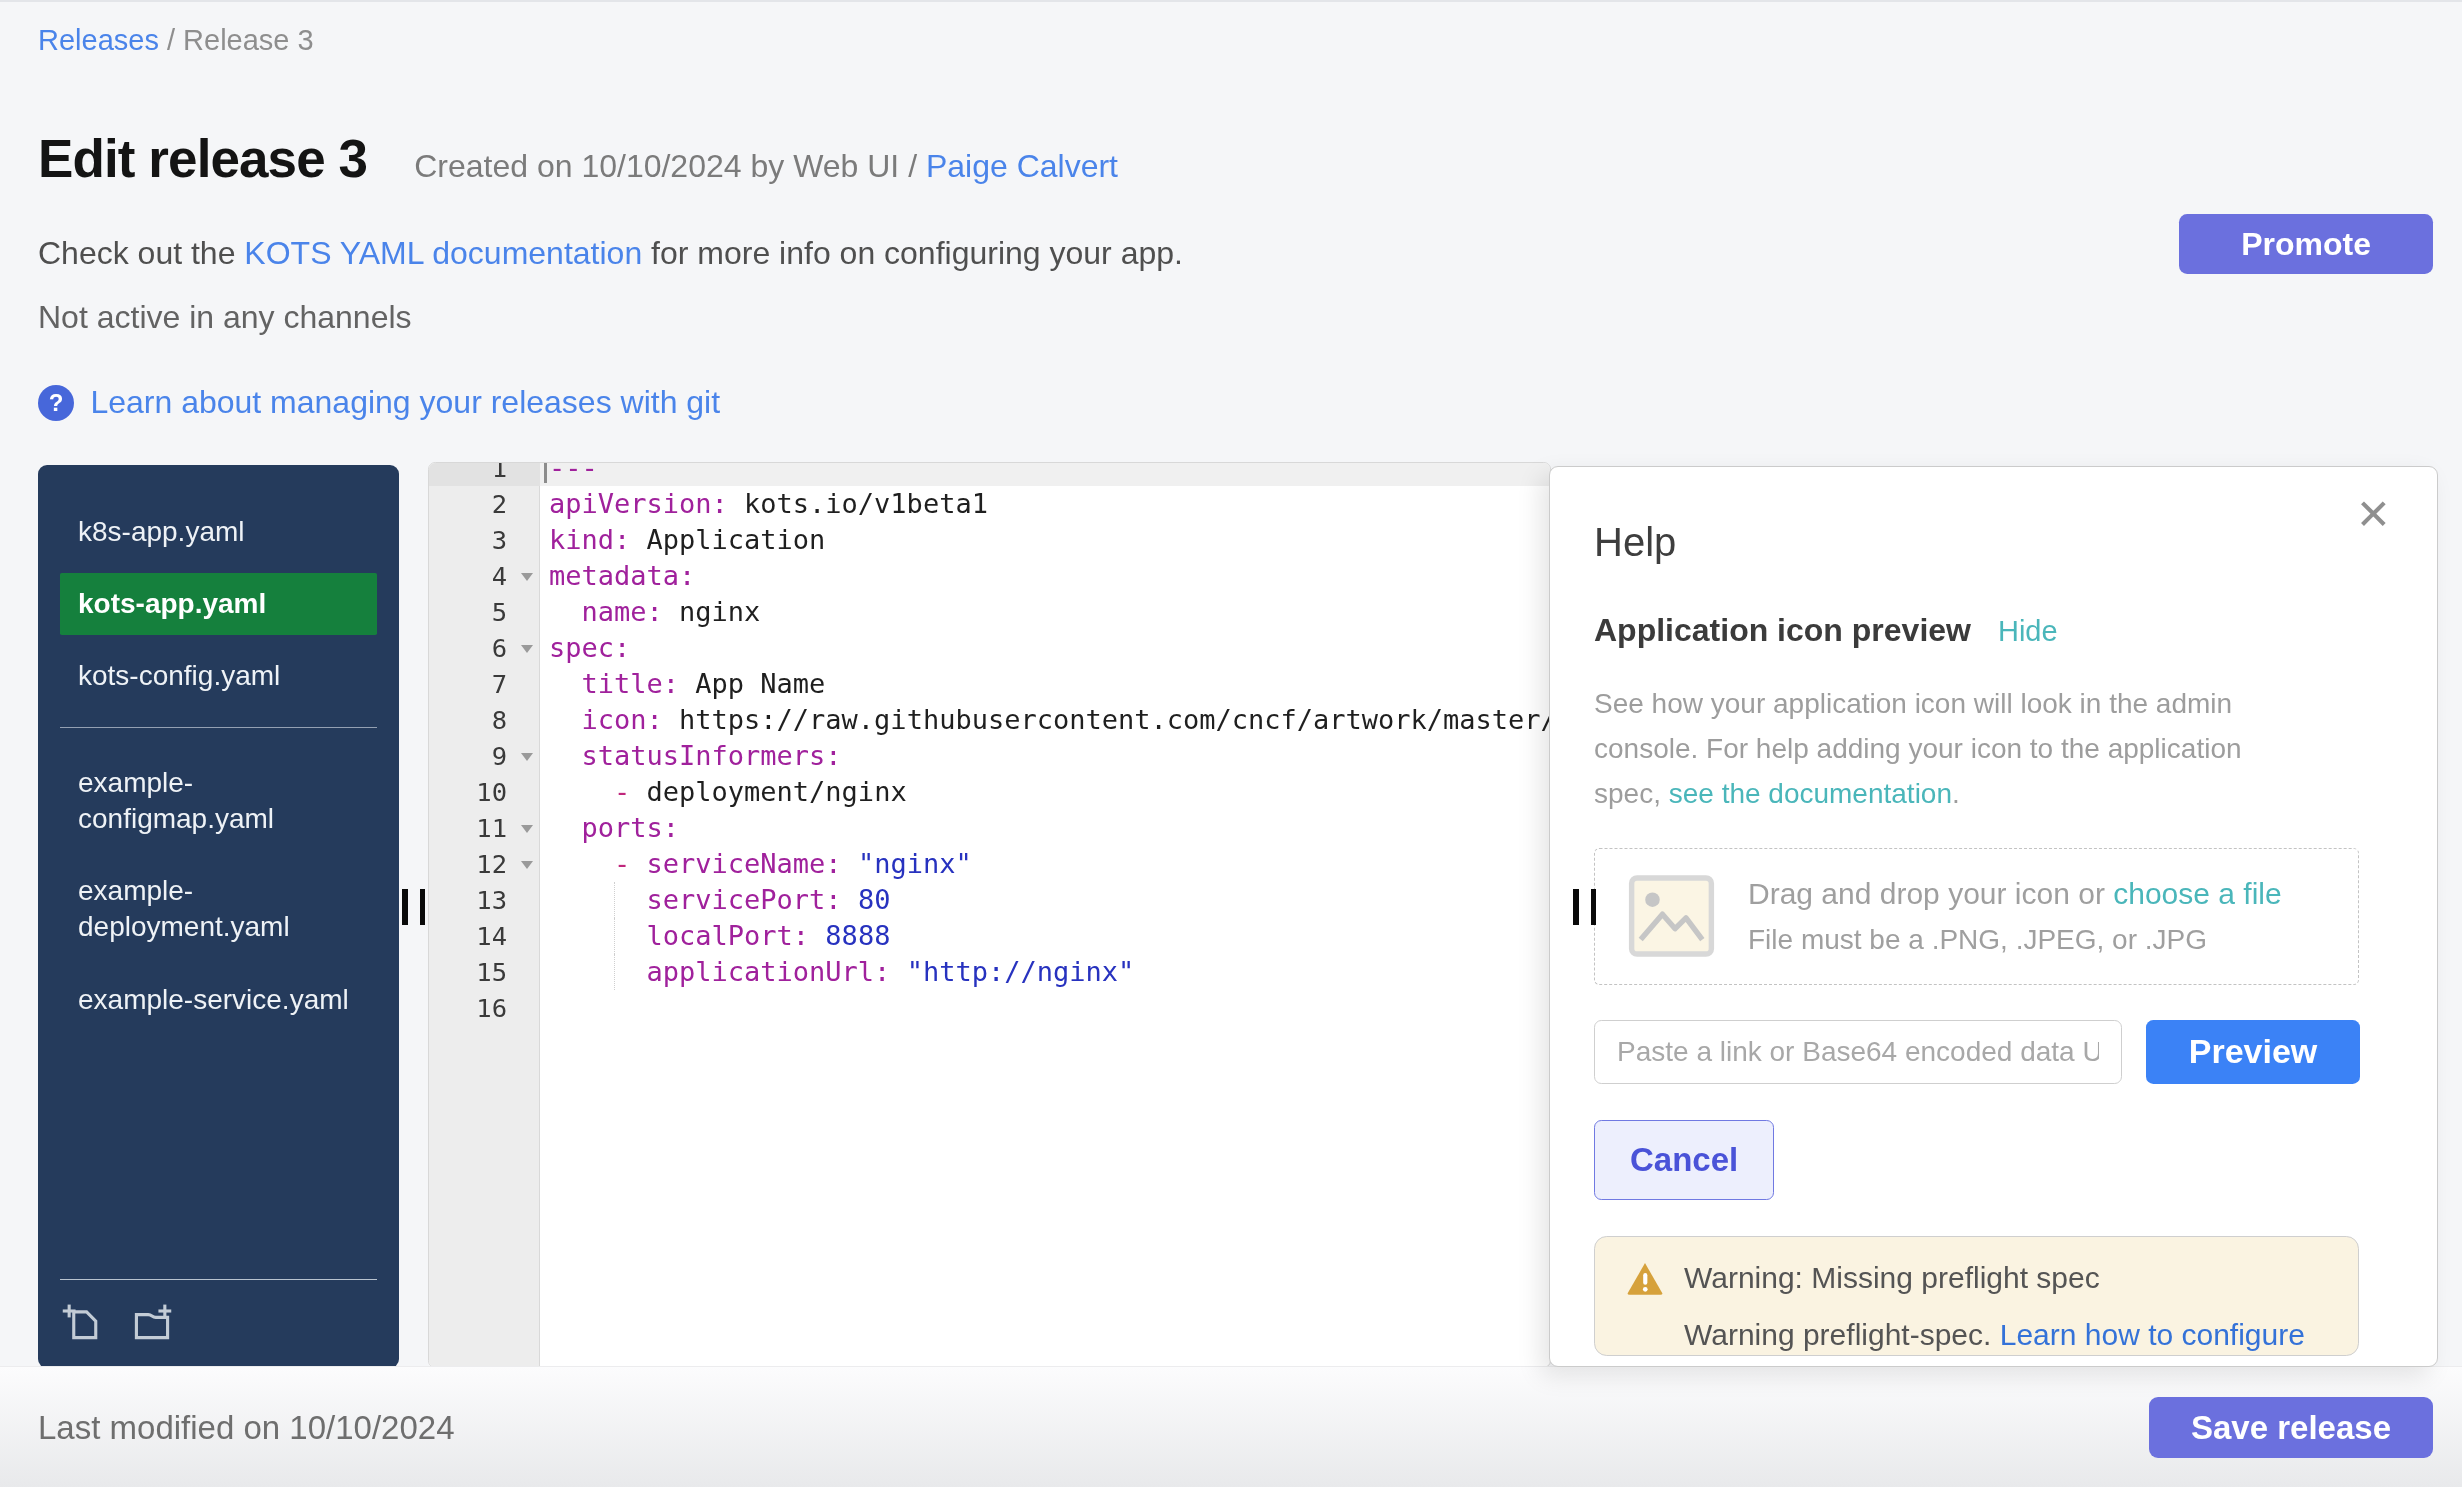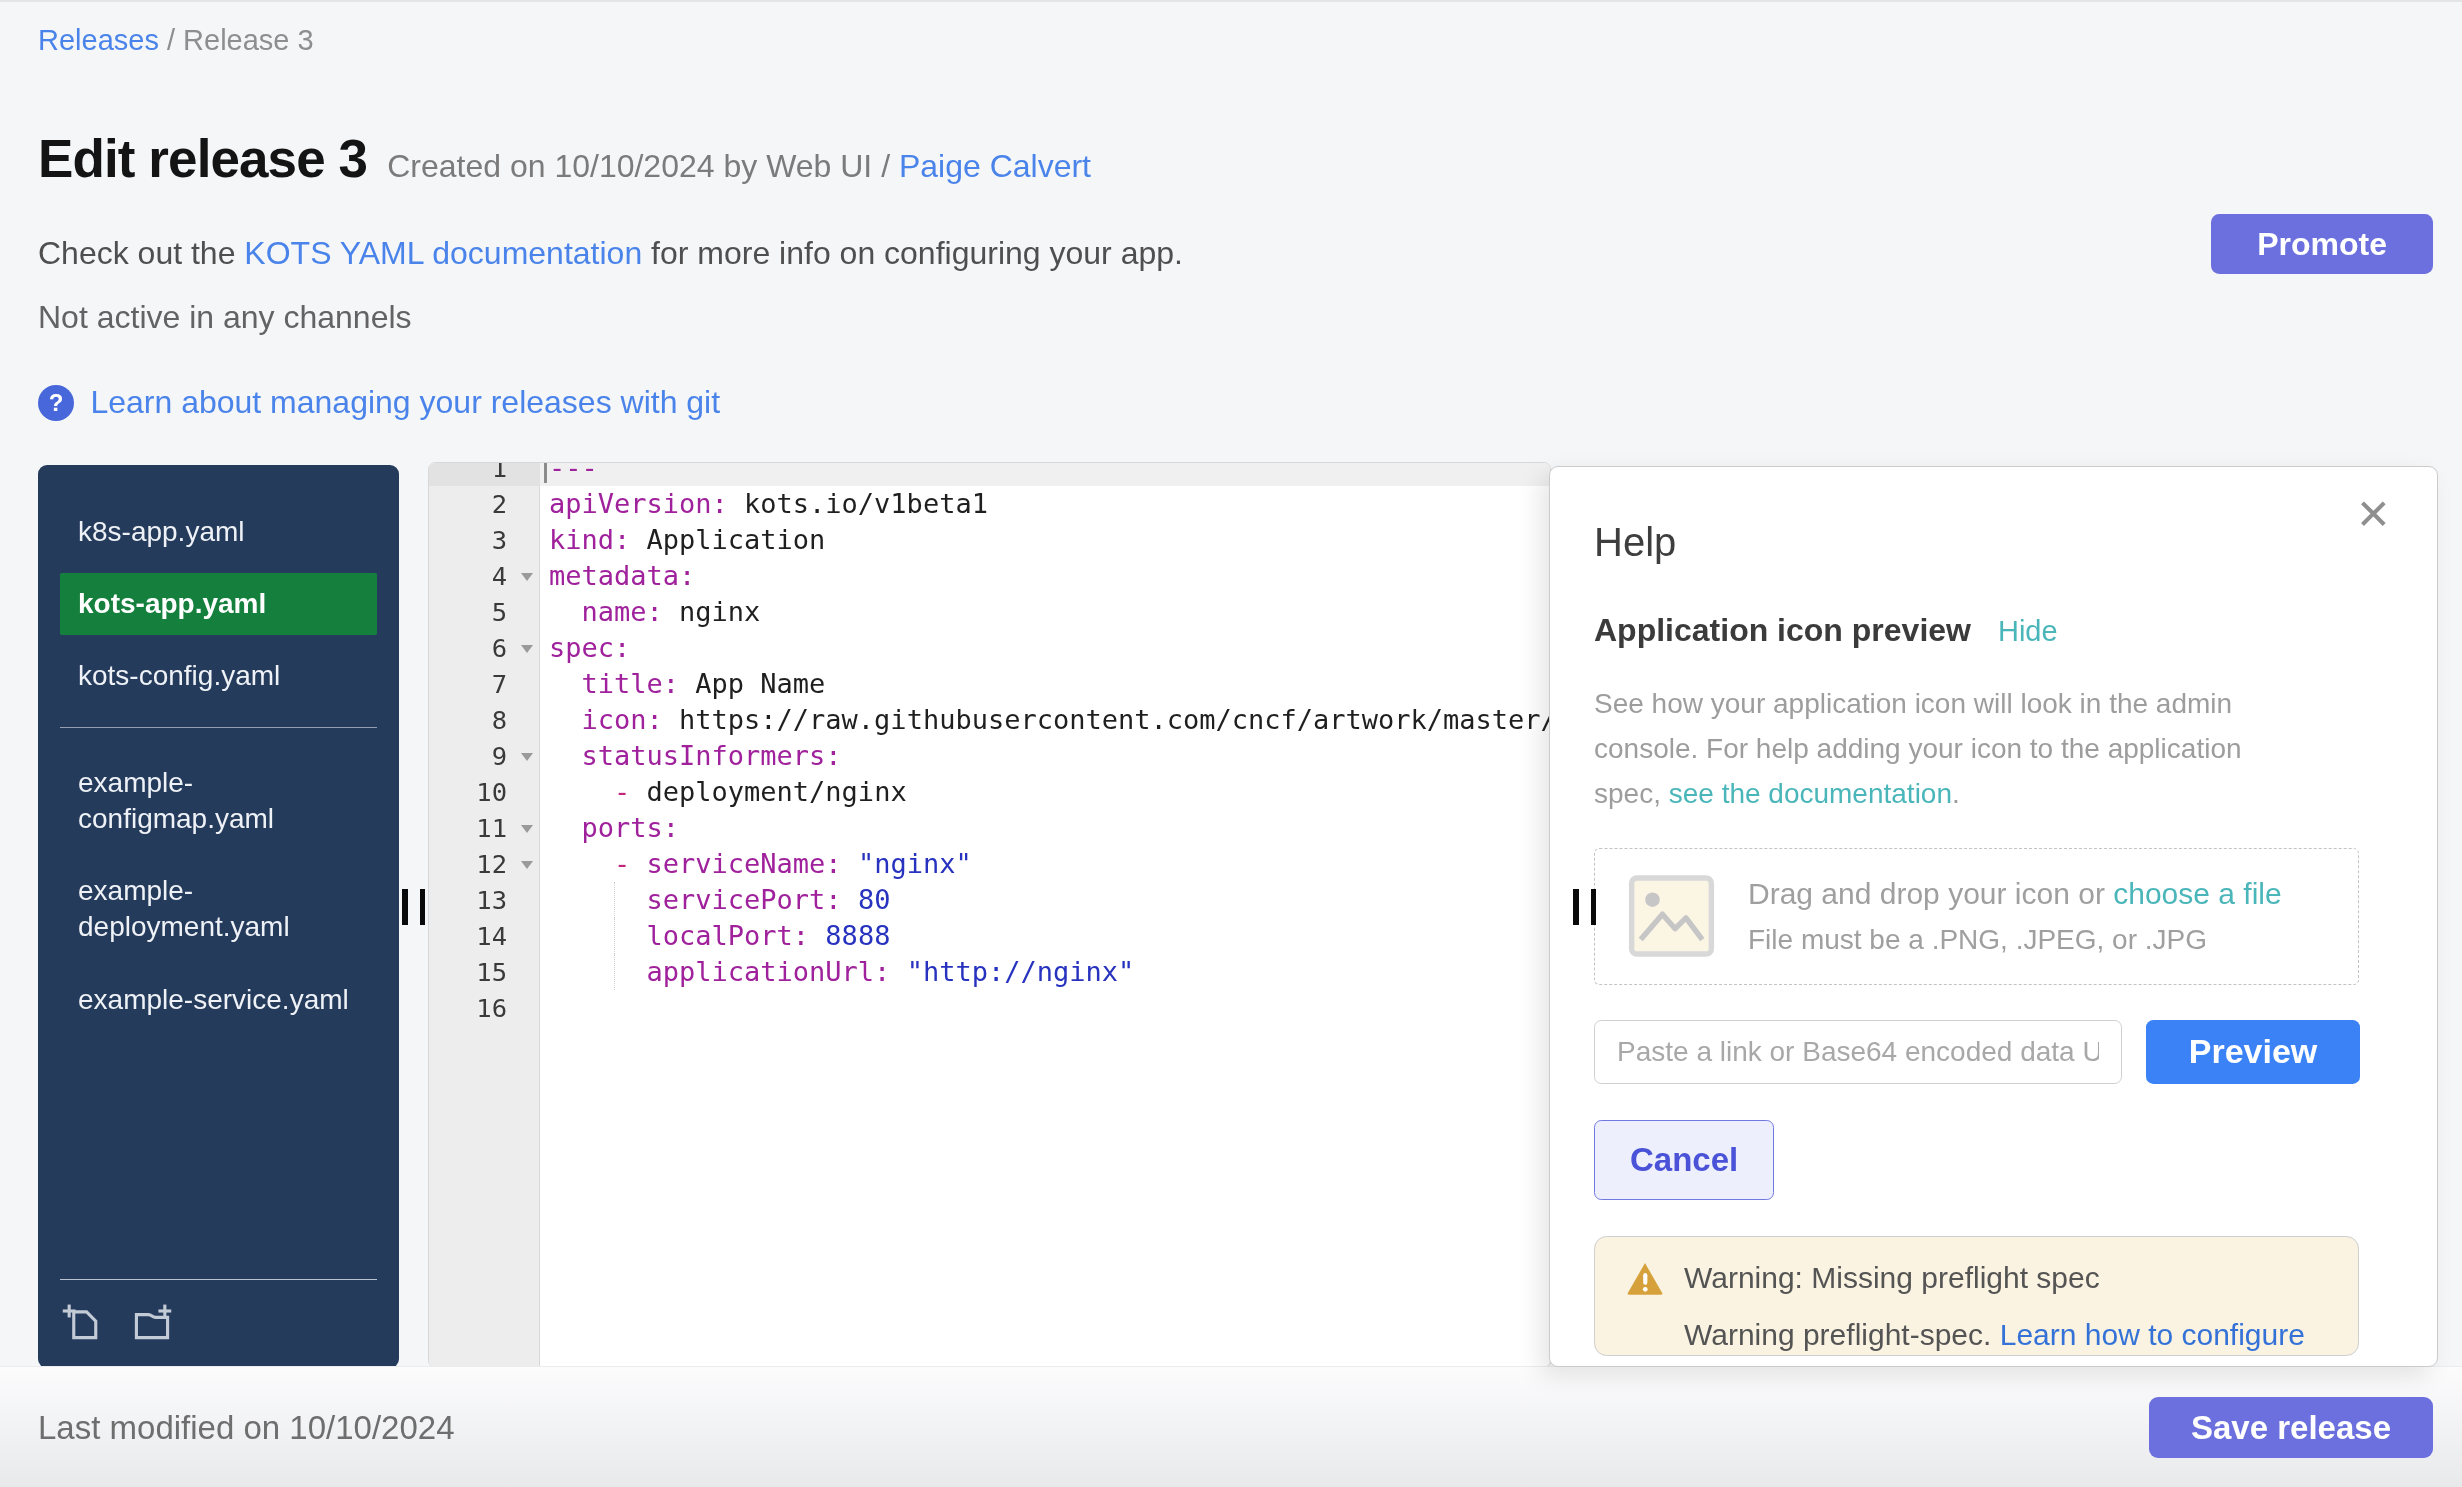--- a/index.html
+++ b/index.html
@@ -3,27 +3,27 @@
 <meta charset="utf-8">
 <style>
   * { margin:0; padding:0; box-sizing:border-box; }
   html,body { width:2462px; height:1488px; }
   body { font-family:"Liberation Sans","DejaVu Sans",sans-serif; background:#f5f6f8; }
   #app { position:relative; width:2462px; height:1488px; background:#f5f6f8; overflow:hidden; border-top:2.7px solid #e3e5e9; }
 
   
   .breadcrumb { position:absolute; left:38px; top:22px; font-size:29px; color:#8e8e8e; }
   .breadcrumb .bc-link { color:#4a84ea; cursor:pointer; }
-  .title-row { position:absolute; left:38px; top:126px; display:flex; align-items:baseline; gap:20px;text-align:center; }
+  .title-row { position:absolute; left:38px; top:126px; display:flex; align-items:baseline; gap:47px;text-align:center; }
   .page-title { font-size:53px; font-weight:700; color:#141414; letter-spacing:-0.9px; }
   .created-line { font-size:32px; color:#7b7b7b; }
   .created-line .author-link { color:#4a84ea; cursor:pointer; }
   .docs-line { position:absolute; left:38px; top:233px; font-size:32px; color:#4f4f4f; }
   .docs-line .doc-link { color:#4a84ea; cursor:pointer; }
-  .promote-btn { position:absolute; right:29px; top:212px; height:60px; padding:0 46px; background:#6b70de; border:none; border-radius:8.2px; color:#fff; font-size:32px; font-weight:700; font-family:inherit; cursor:pointer; }
+  .promote-btn { position:absolute; right:29px; top:212px; height:60px; padding:0 62px; background:#6b70de; border:none; border-radius:8.2px; color:#fff; font-size:32px; font-weight:700; font-family:inherit; cursor:pointer; }
   .not-active { position:absolute; left:38px; top:297px; font-size:32px; color:#636363; }
   .git-row { position:absolute; left:38px; top:382px; display:flex; align-items:center; gap:16.4px; cursor:pointer; }
   .q-circle { width:36px; height:36px; border-radius:50%; background:#4767da; color:#fff; font-size:24px; font-weight:700; display:flex; align-items:center; justify-content:center; }
   .git-link { font-size:32px; color:#4a84ea; }
 
   
   .sidebar { position:absolute; left:38px; top:463px; width:361px; height:903px; background:#253b5c; border-radius:9px; padding:36px 22px; }
   .file-item { width:317px; font-size:28px; line-height:36px; padding:12.7px 18px; margin-bottom:11px; color:#eef2f6; cursor:pointer; overflow-wrap:break-word; border-radius:1.8px; }
   .file-item.selected { background:#15803d; font-weight:700; color:#ffffff; }
   .tree-divider { border:none; border-top:0.9px solid #b9c3cf; margin:20px 0 24px 0; opacity:.75; }

